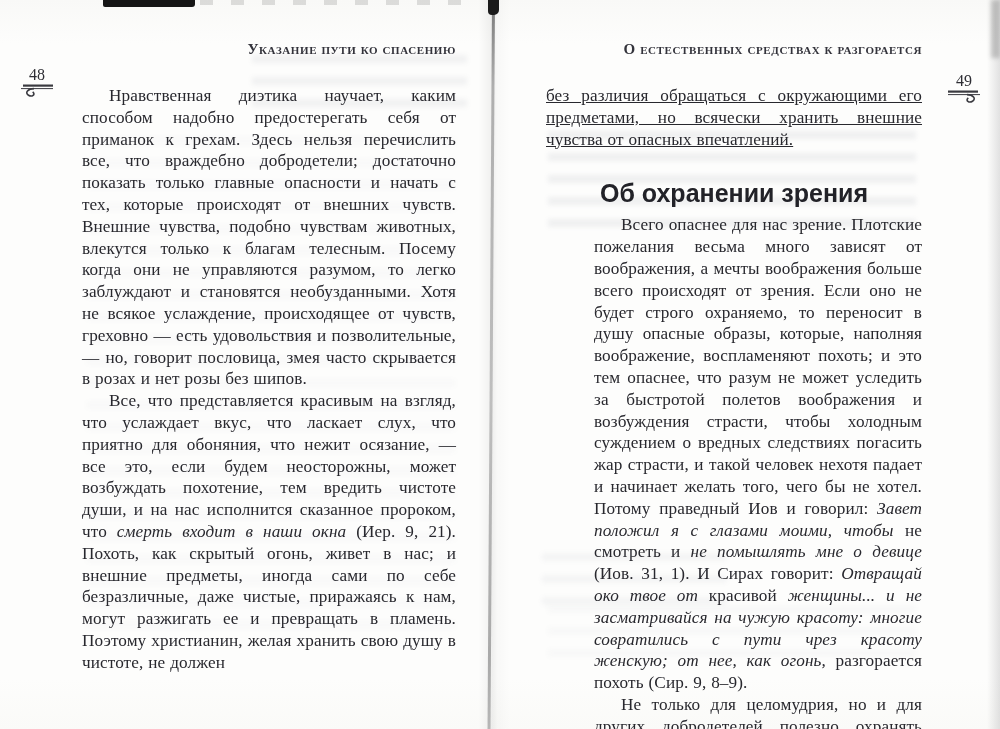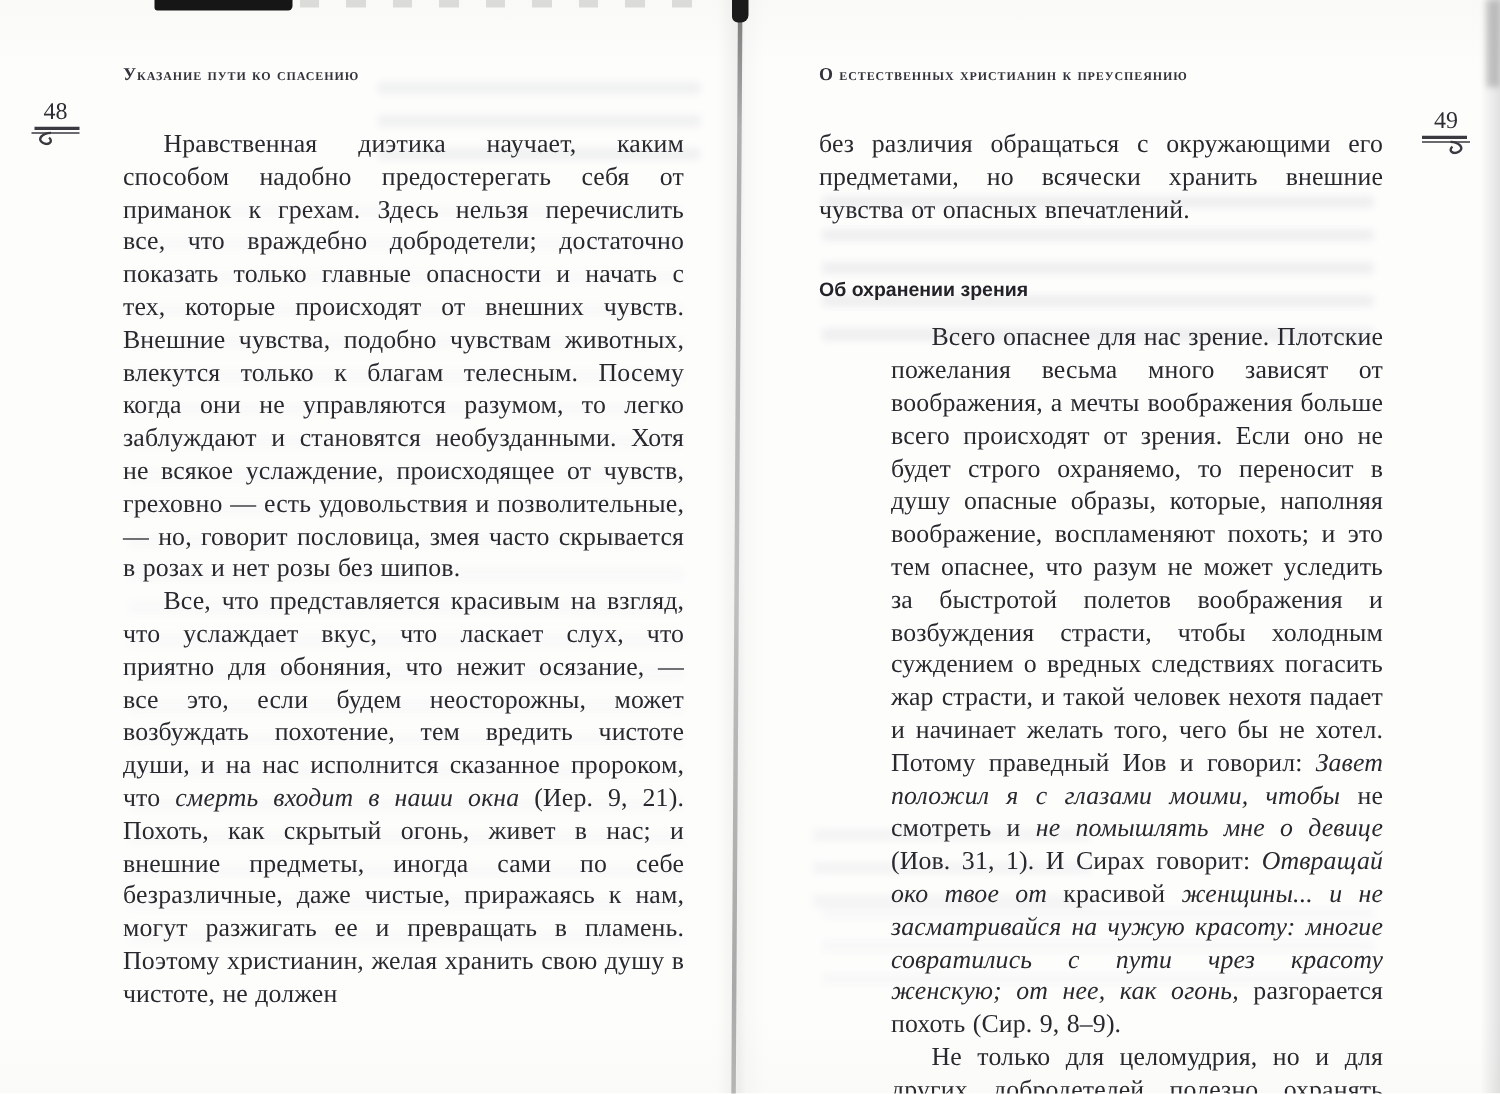--- a/index.html
+++ b/index.html
@@ -33,36 +33,36 @@
   .g1{left:252px;top:50px;width:215px;height:66px;opacity:.14;}
   .g2{left:548px;top:126px;width:368px;height:102px;opacity:.16;}
   .g3{left:542px;top:548px;width:185px;height:58px;opacity:.10;}
   .g4{left:86px;top:132px;width:370px;height:500px;opacity:.045;}
   .g5{left:548px;top:600px;width:368px;height:58px;opacity:.055;}
   
   .page-col{position:absolute;top:42px;width:374px;}
   .page-col.left{left:82px;}
   .page-col.right{left:546px;width:376px;}
   .running-header{
-    text-align:left;font-variant:small-caps;font-weight:bold;
-    font-size:12px;letter-spacing:.6px;color:#33333b;line-height:14px;
+    text-align:right;font-variant:small-caps;font-weight:bold;
+    font-size:15px;letter-spacing:.6px;color:#33333b;line-height:14px;
     white-space:nowrap;
   }
   .chapter-title{
     text-align:center;font-weight:bold;font-size:20px;color:#222228;
     font-family:"Liberation Sans","DejaVu Sans",sans-serif;
     margin-top:27px;line-height:24px;
   }
   .section-title{
-    text-align:left;font-weight:bold;font-size:13px;color:#222228;
+    text-align:center;font-weight:bold;font-size:25px;color:#222228;
     font-family:"Liberation Sans","DejaVu Sans",sans-serif;
     margin-top:31px;line-height:24px;
   }
   .body-block{margin-top:29px;}
-  .body-block.cont{}
+  .body-block.cont{text-decoration:underline;}
   .body-block.after-title{margin-top:9px;margin-left:48px;}
   p.para{
     margin:0;text-align:justify;text-indent:27px;
     font-size:17.2px;line-height:21.8px;color:#28282e;
     letter-spacing:.1px;word-spacing:.5px;
   }
   p.para.no-indent{text-indent:0;}
   p.para em{font-style:italic;}
   .folio{position:absolute;width:44px;text-align:center;}
   .folio.left-f{left:15px;top:66px;}
@@ -109,21 +109,21 @@
 
   <div class="page-col left">
     <div class="running-header">Указание пути ко спасению</div>
     <div class="body-block">
       <p class="para"><span>Нравственная диэтика научает, каким способом надобно предостерегать себя от приманок к грехам. Здесь нельзя перечислить все, что враждебно добродетели; достаточно показать только главные опасности и начать с тех, которые происходят от внешних чувств. Внешние чувства, подобно чувствам животных, влекутся только к благам телесным. Посему когда они не управляются разумом, то легко заблуждают и становятся необузданными. Хотя не всякое услаждение, происходящее от чувств, греховно — есть удовольствия и позволительные, — но, говорит пословица, змея часто скрывается в розах и нет розы без шипов.</span></p>
       <p class="para"><span>Все, что представляется красивым на взгляд, что услаждает вкус, что ласкает слух, что приятно для обоняния, что нежит осязание, — все это, если будем неосторожны, может возбуждать похотение, тем вредить чистоте души, и на нас исполнится сказанное пророком, что </span><em>смерть входит в наши окна</em><span> (Иер. 9, 21). Похоть, как скрытый огонь, живет в нас; и внешние предметы, иногда сами по себе безразличные, даже чистые, приражаясь к нам, могут разжигать ее и превращать в пламень. Поэтому христианин, желая хранить свою душу в чистоте, не должен</span></p>
     </div>
   </div>
 
   <div class="page-col right">
-    <div class="running-header">О естественных христианин к преуспеянию</div>
+    <div class="running-header">О естественных средствах к разгорается</div>
     <div class="body-block cont">
       <p class="para no-indent"><span>без различия обращаться с окружающими его предметами, но всячески хранить внешние чувства от опасных впечатлений.</span></p>
     </div>
     <div class="section-title">Об охранении зрения</div>
     <div class="body-block after-title">
       <p class="para"><span>Всего опаснее для нас зрение. Плотские пожелания весьма много зависят от воображения, а мечты воображения больше всего происходят от зрения. Если оно не будет строго охраняемо, то переносит в душу опасные образы, которые, наполняя воображение, воспламеняют похоть; и это тем опаснее, что разум не может уследить за быстротой полетов воображения и возбуждения страсти, чтобы холодным суждением о вредных следствиях погасить жар страсти, и такой человек нехотя падает и начинает желать того, чего бы не хотел. Потому праведный Иов и говорил: </span><em>Завет положил я с глазами моими, чтобы</em><span> не смотреть и </span><em>не помышлять мне о девице</em><span> (Иов. 31, 1). И Сирах говорит: </span><em>Отвращай око твое от</em><span> красивой </span><em>женщины... и не засматривайся на чужую красоту: многие совратились с пути чрез красоту женскую; от нее, как огонь,</em><span> разгорается похоть (Сир. 9, 8–9).</span></p>
       <p class="para"><span>Не только для целомудрия, но и для других добродетелей полезно охранять зрение. Как возможно провождать духовную жизнь тому,</span></p>
     </div>
   </div>
 

